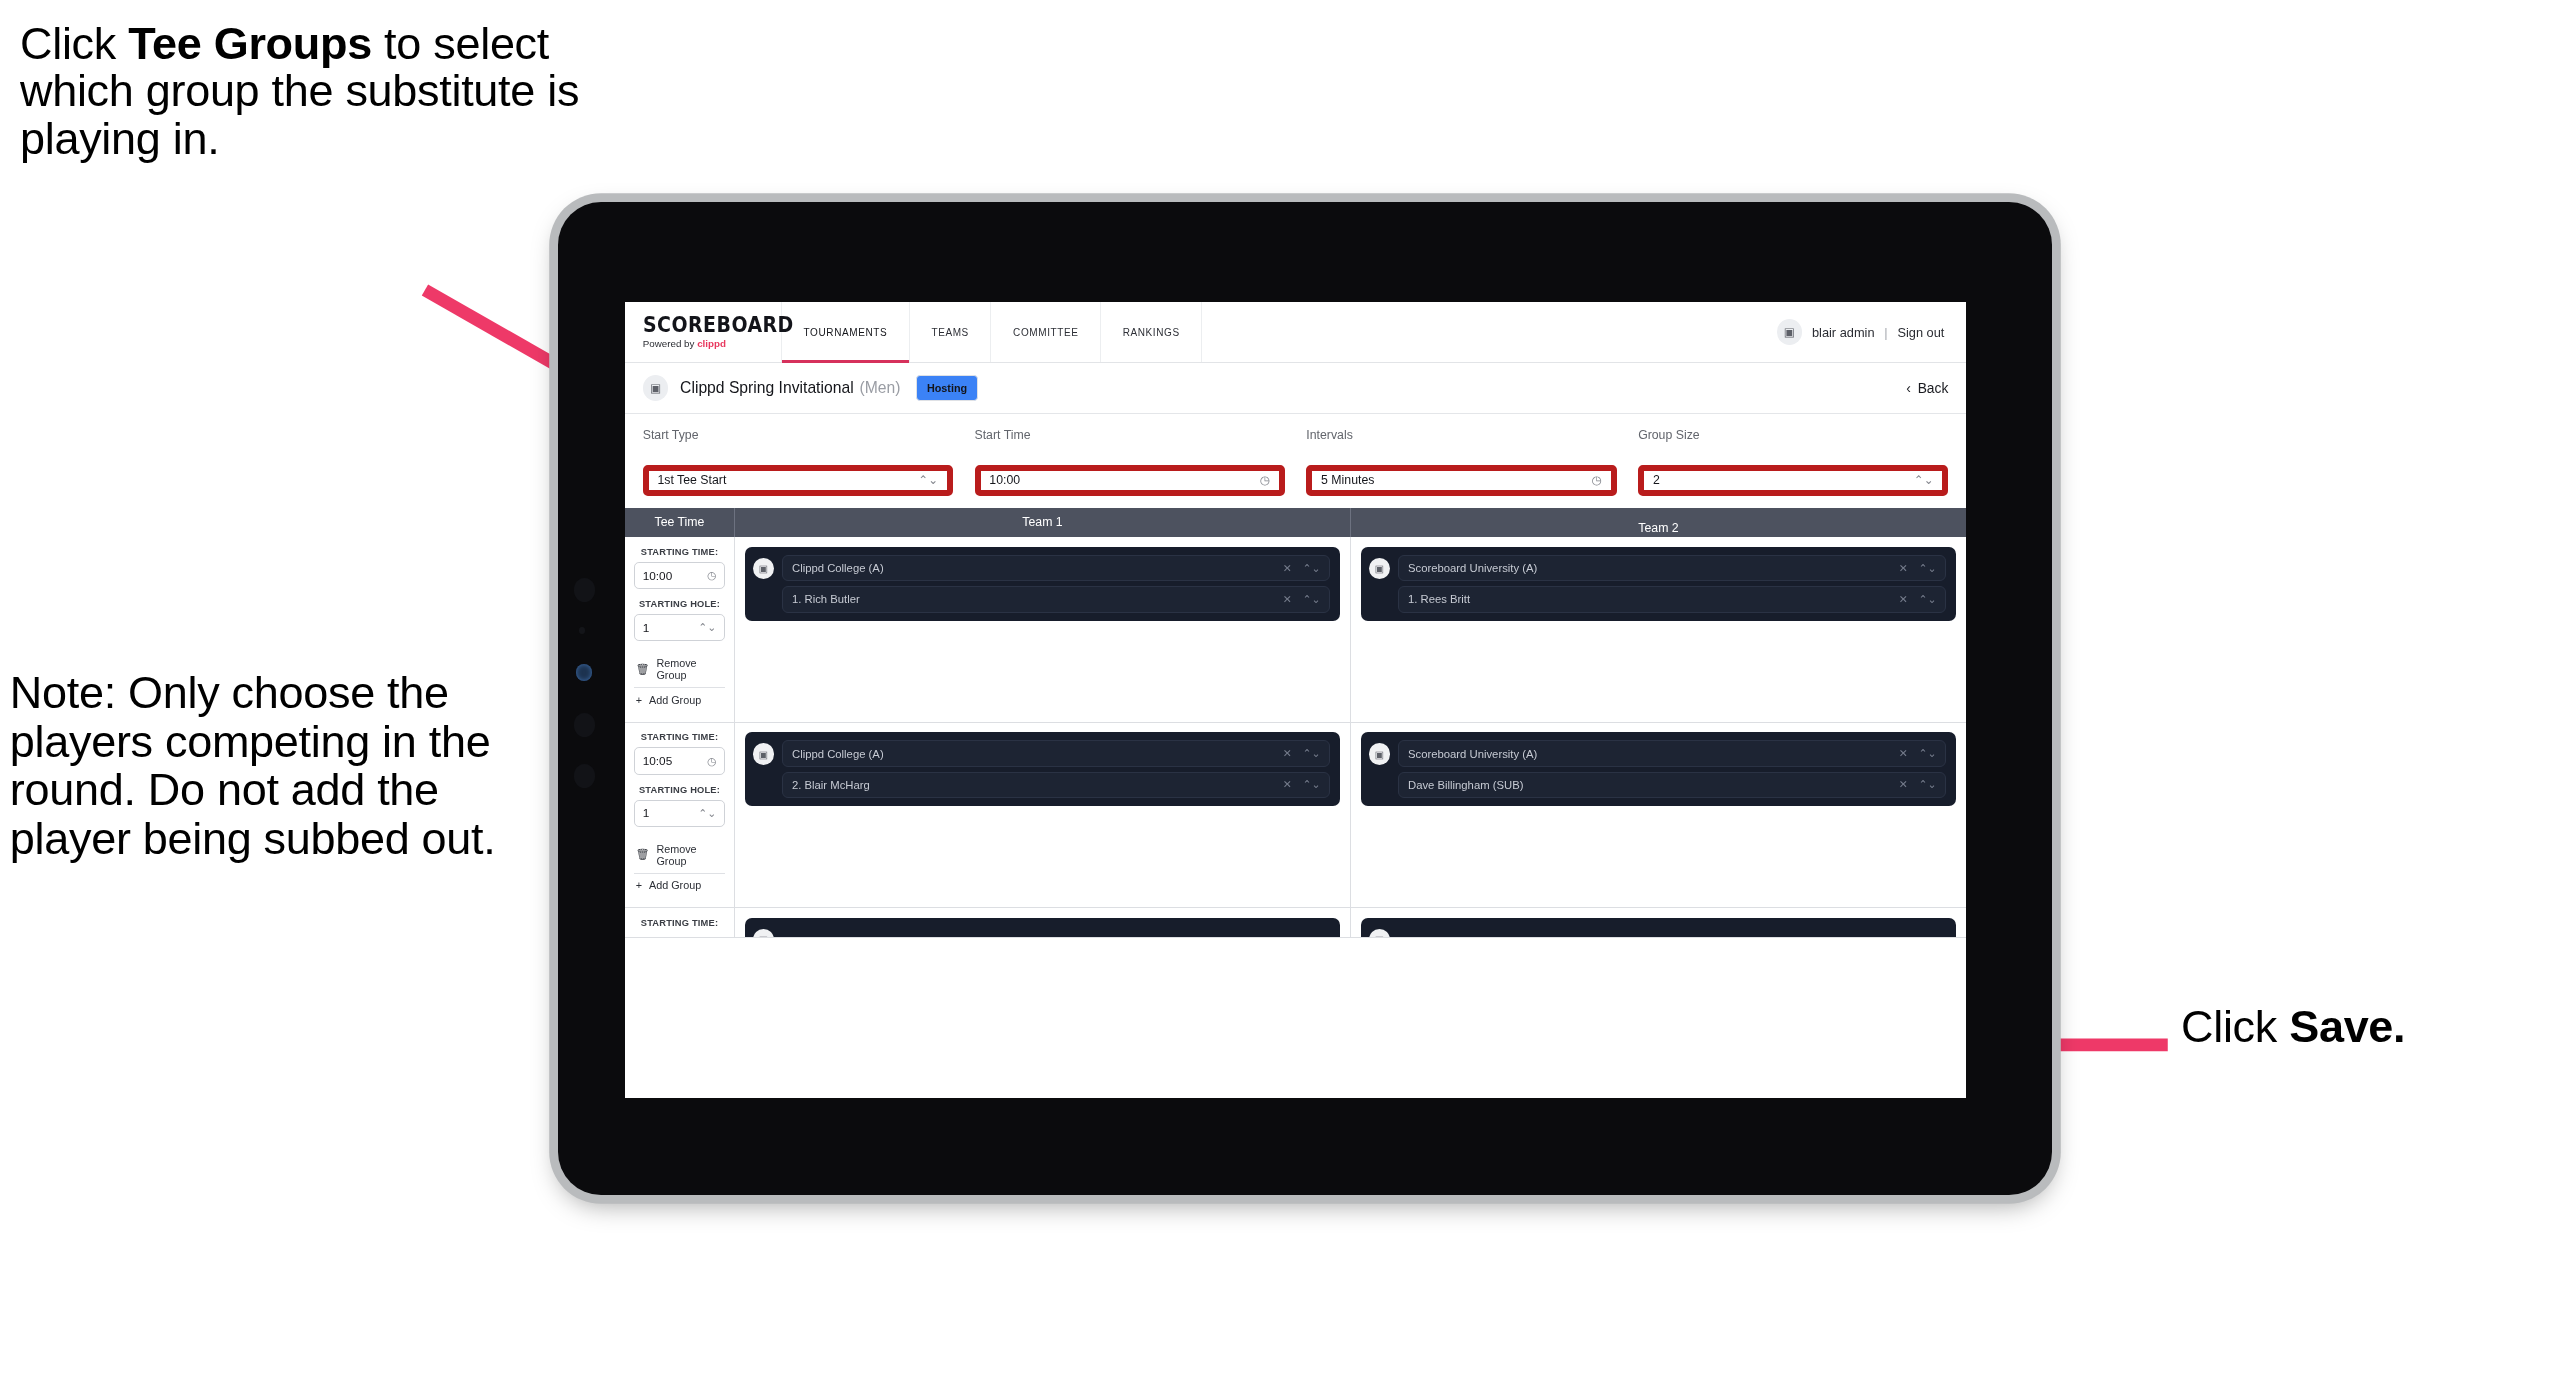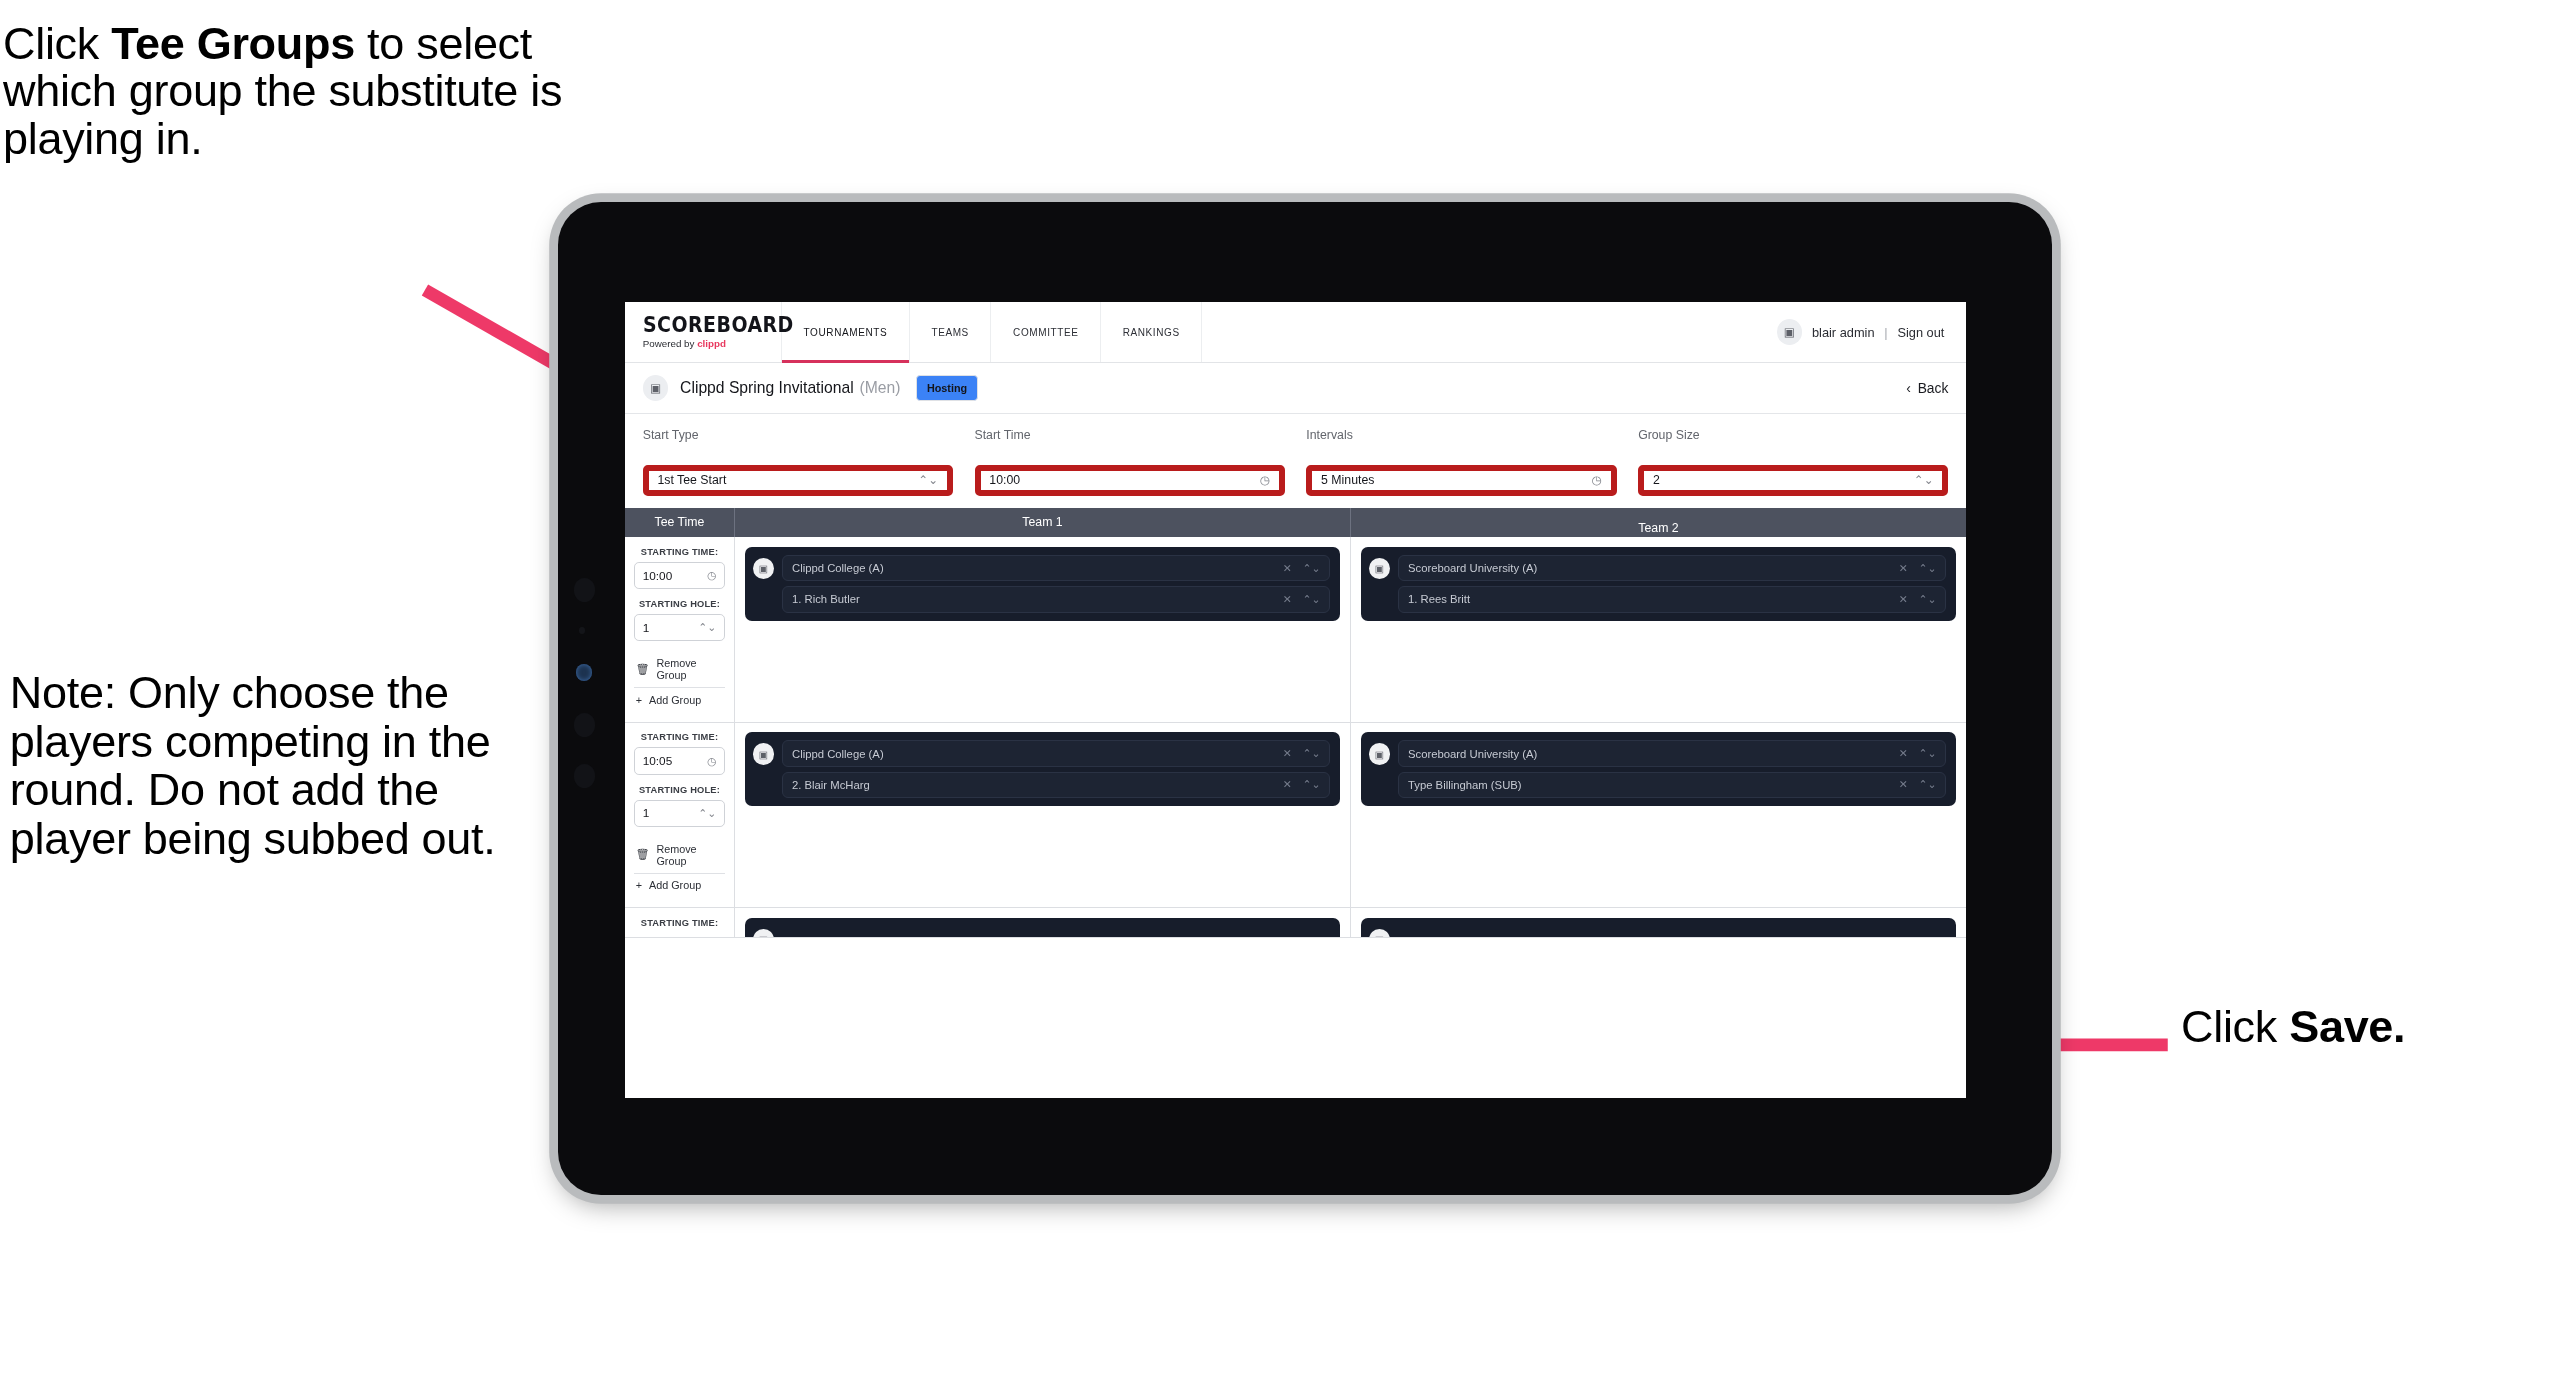--- a/index.html
+++ b/index.html
@@ -13,21 +13,21 @@
 
   
   .anno {
     position: absolute;
     color: #000;
     font-size: 45px;
     line-height: 1.06;
     letter-spacing: -0.3px;
   }
   .anno b { font-weight: 700; }
-  #anno-tee-groups { left: 3px; top: 19.7px; width: 570px; font-weight: 400; }
+  #anno-tee-groups { left: 20px; top: 19.7px; width: 570px; font-weight: 400; }
   #anno-note { left: 9.8px; top: 669px; width: 551px; font-weight: 400; line-height: 1.08; }
   #anno-save { left: 2181px; top: 1003px; font-weight: 400; white-space: nowrap; }
 
   .arrow-svg { position: absolute; left: 0; top: 0; width: 2576px; height: 1385px; pointer-events: none; }
 
   
   #tablet {
     position: absolute;
     left: 558px; top: 202px;
     width: 1494px; height: 993px;
@@ -421,21 +421,21 @@
               <span class="gcard-avatar">▣</span>
               <div class="gcard-rows">
                 <div class="grow">
                   <span class="gname">Scoreboard University (A)</span>
                   <span class="grow-icons">
                     <span>✕</span>
                     <span>⌃⌄</span>
                   </span>
                 </div>
                 <div class="grow">
-                  <span class="gname">Type Billingham (SUB)</span>
+                  <span class="gname">Dave Billingham (SUB)</span>
                   <span class="grow-icons">
                     <span>✕</span>
                     <span>⌃⌄</span>
                   </span>
                 </div>
               </div>
             </div>
           </div>
         </div>
 

